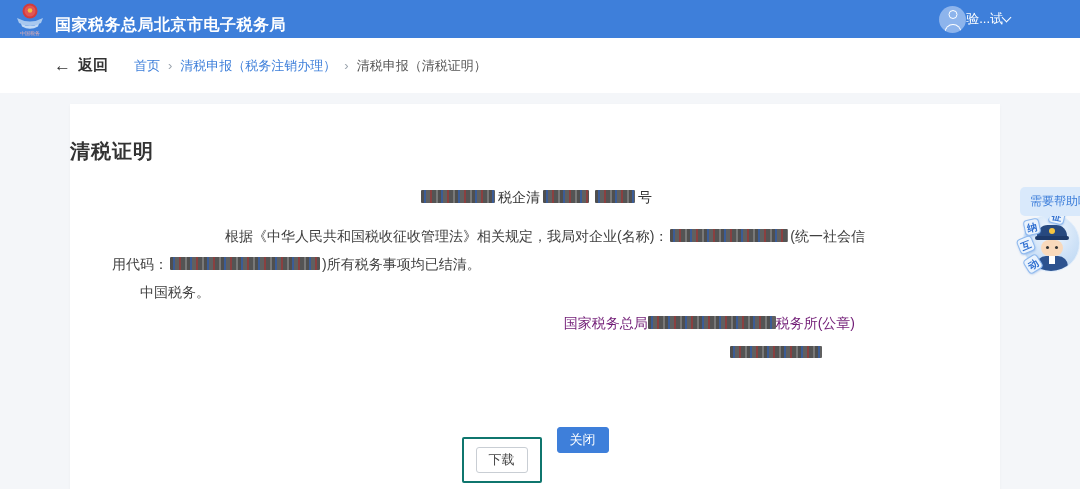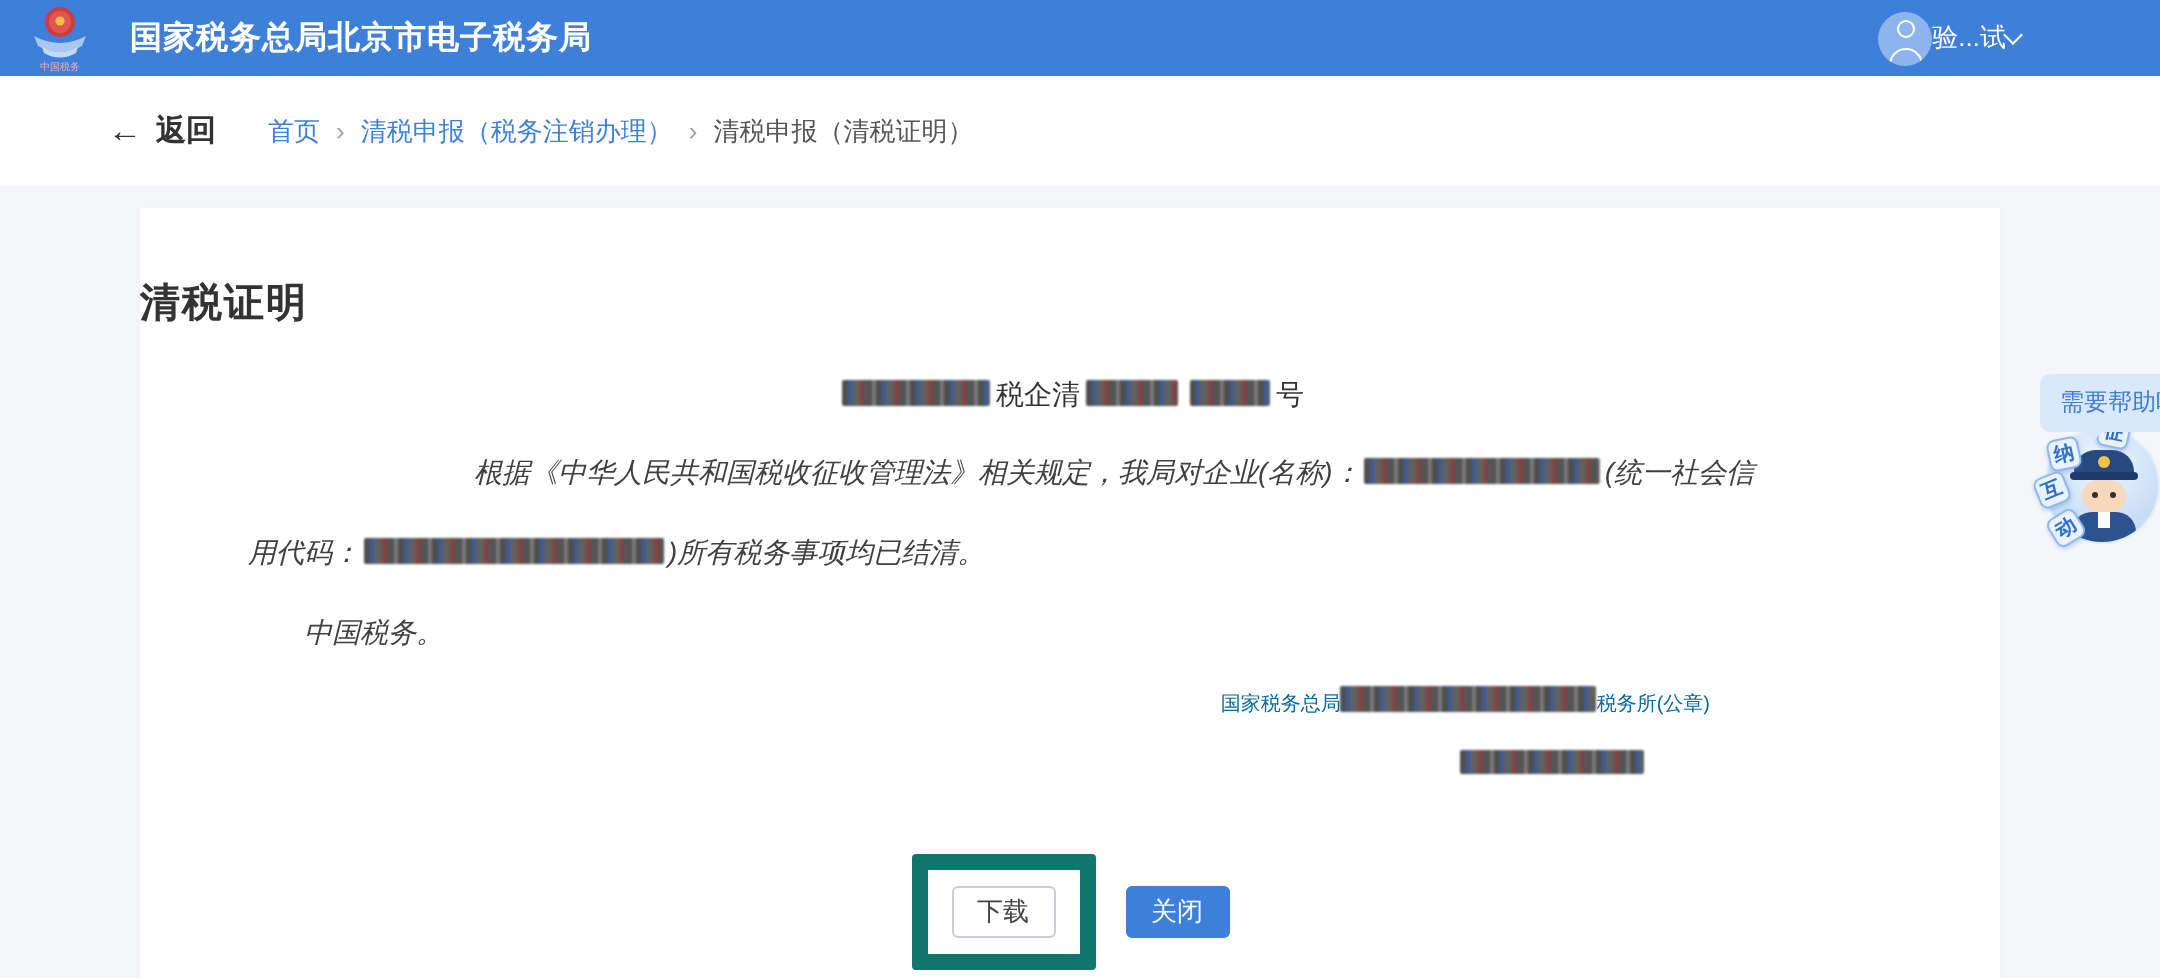--- a/index.html
+++ b/index.html
@@ -10,21 +10,21 @@
     font-family:"Liberation Sans","DejaVu Sans",sans-serif;
     -webkit-font-smoothing:antialiased;
   }
 
   
   .topbar {
     height:38px; background:#3e7fda;
     display:flex; align-items:center; justify-content:space-between;
     padding:0 70px 0 14px;
   }
-  .brand-group { display:flex; align-items:center; gap:19px; }
+  .brand-group { display:flex; align-items:flex-end; gap:9px; }
   .logo svg { display:block; }
   .brand { color:#fff; font-size:16px; font-weight:bold; letter-spacing:.5px; }
   .user-menu { display:flex; align-items:center; gap:0; cursor:pointer; }
   .avatar { width:27px; height:27px; border-radius:50%; background:#8db4ec; position:relative; overflow:hidden; flex:none; }
   .av-head {
     position:absolute; left:50%; top:4px; transform:translateX(-50%);
     width:9px; height:9px; border-radius:50%; border:1.5px solid #fff;
   }
   .av-body {
     position:absolute; left:50%; bottom:-2px; transform:translateX(-50%);
@@ -59,37 +59,37 @@
     position:absolute; left:70px; top:11px; width:930px; bottom:-10px;
     background:#fff; box-shadow:0 1px 3px rgba(0,0,0,.03);
   }
   .cert-title {
     margin:34px 0 0; text-align:left;
     font-size:20px; font-weight:bold; color:#333; letter-spacing:1px;
   }
   .doc-number { margin-top:24px; text-align:center; font-size:14px; color:#333; }
   .doc-number .redacted { margin:0 3px; }
   .body-text { margin:16px 40px 0; font-size:14px; color:#404040; }
-  .line { margin:14px; line-height:26px;font-style:italic; }
+  .line { margin:2px; line-height:26px; }
   .line .redacted { margin:0 2px; }
   .line1 { text-indent:113px; }
   .line3 { text-indent:28px; }
   .redacted {
     display:inline-block; height:13px; border-radius:1px; vertical-align:-1px;
     background:repeating-linear-gradient(90deg,
       #4f4f4f 0 3px, #3b5c96 3px 5px, #606060 5px 9px,
       #8a4040 9px 11px, #545454 11px 15px, #787878 15px 17px);
     filter:blur(.6px);
   }
-  .signature { margin-top:8px; text-align:right; padding-right:145px; font-size:10px; color:#0369a1; line-height:20px; }
+  .signature { margin-top:8px; text-align:right; padding-right:145px; font-size:14px; color:#701a75; line-height:20px; }
   .sign-date { margin-top:12px; text-align:right; padding-right:178px; line-height:14px; }
   .sign-date .redacted { height:12px; }
 
   .actions { margin-top:38px; display:flex; justify-content:center; align-items:center; gap:15px; }
-  .annotation { display:inline-block; border:8px solid #0f766e; border-radius:2px; padding:8px 12px; line-height:0; }
+  .annotation { display:inline-block; border:2px solid #0f766e; border-radius:2px; padding:8px 12px; line-height:0;margin-top:40px; }
   .btn {
     height:26px; min-width:48px; padding:0 12px;
     font-family:inherit; font-size:13px; line-height:24px;
     border-radius:3px; cursor:pointer;
   }
   .btn-plain   { background:#fff; border:1px solid #c9ced4; color:#444; }
   .btn-primary { background:#3e7fda; border:1px solid #3e7fda; color:#fff; }
 
   
   .help-bubble {

